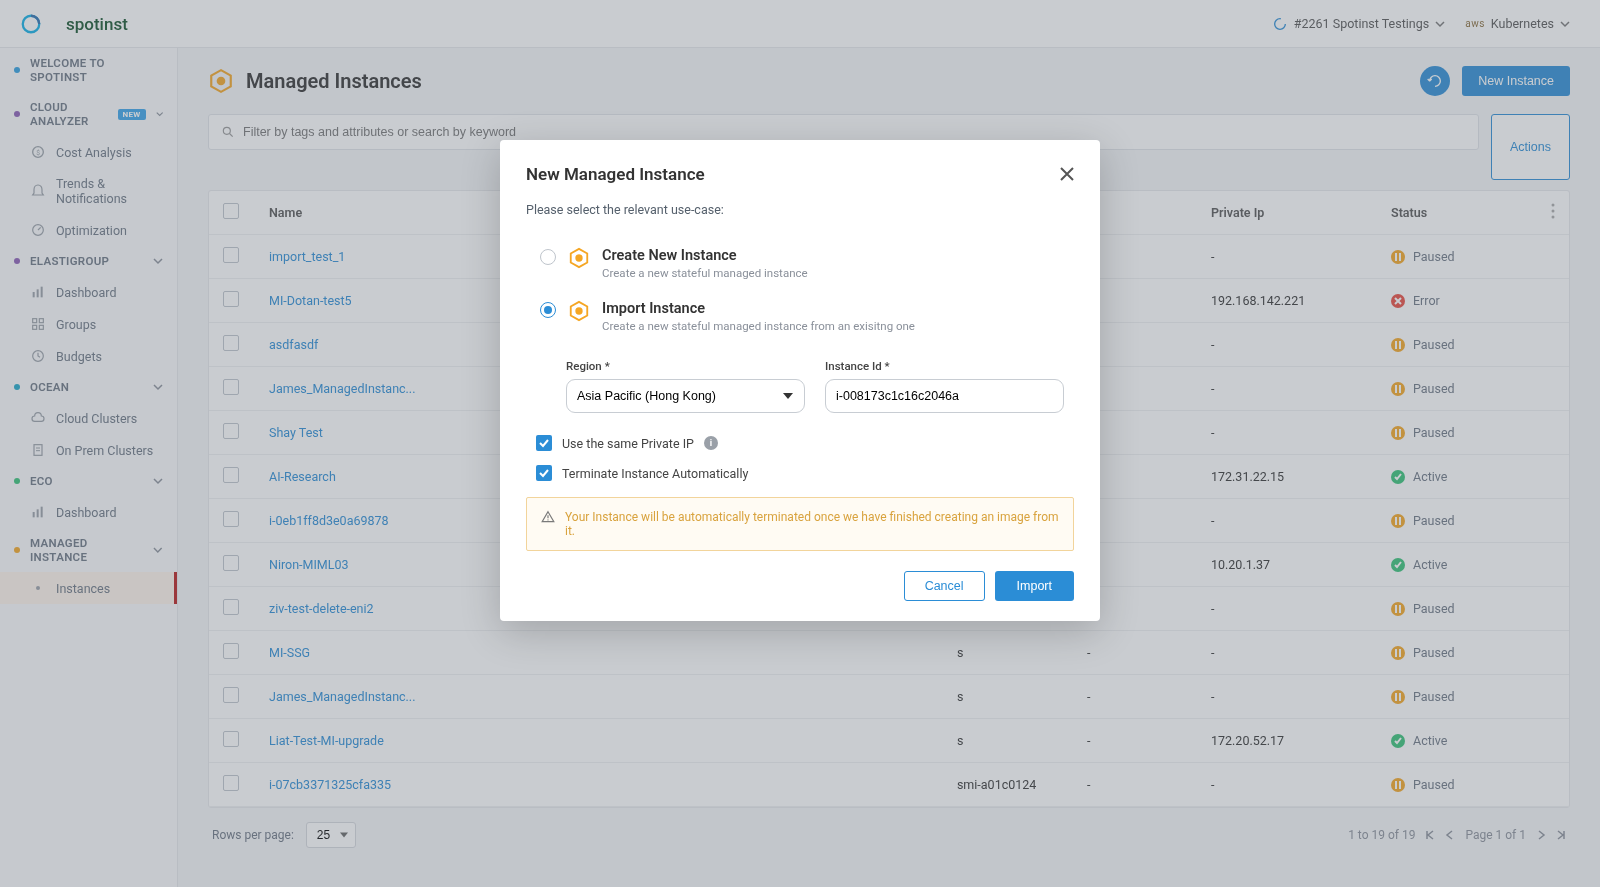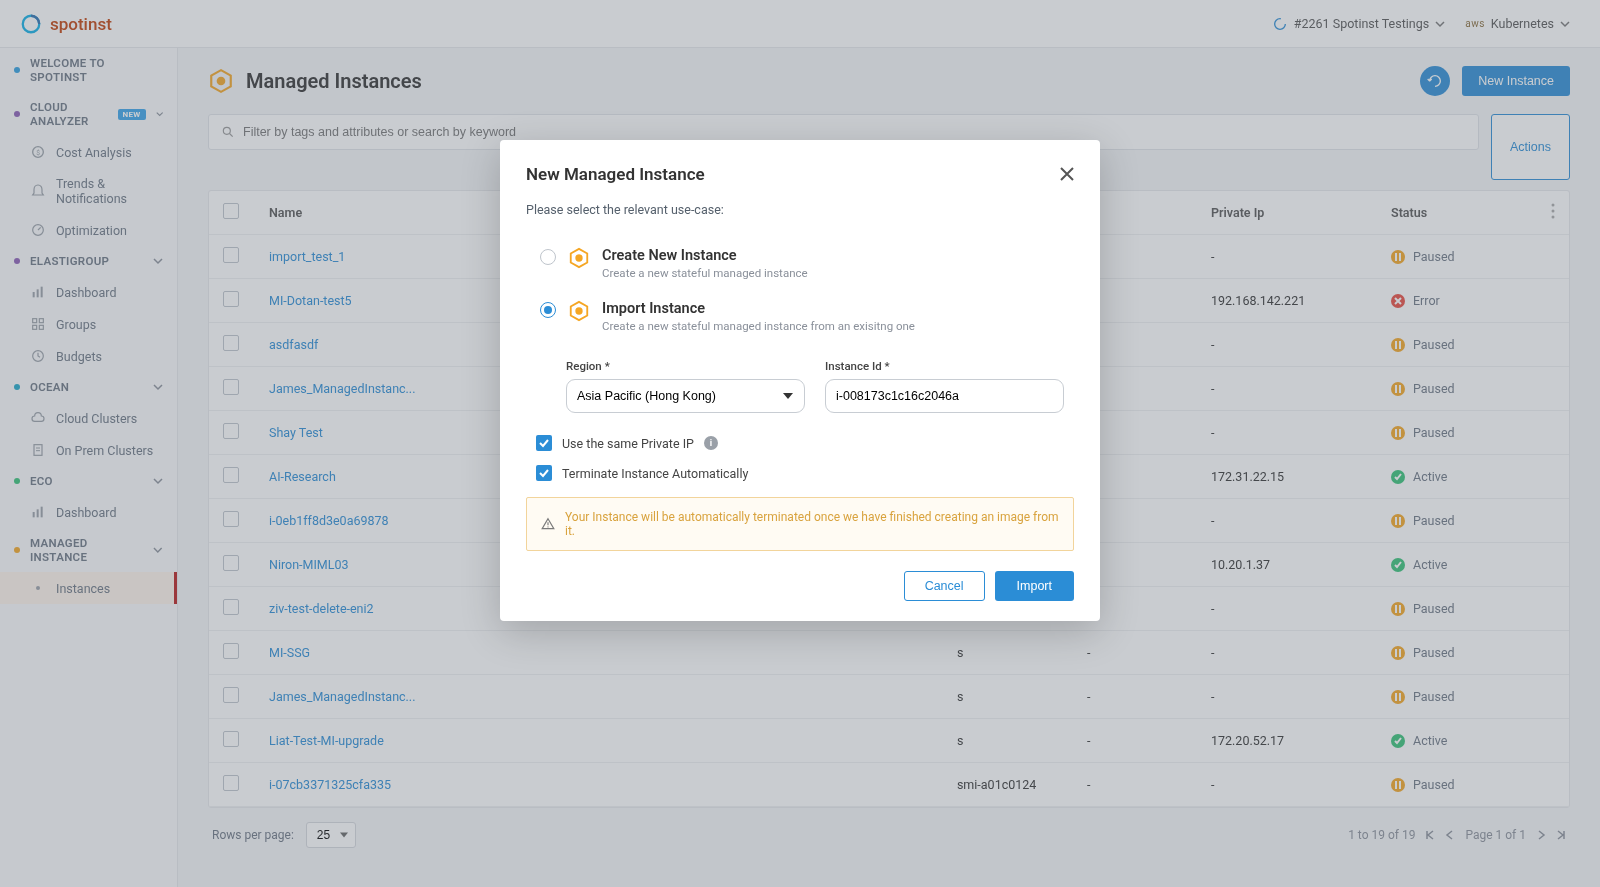--- a/index.html
+++ b/index.html
@@ -19,22 +19,22 @@
   height: 48px;
   background: #fff;
   border-bottom: 1px solid #e6e8eb;
   display: flex;
   align-items: center;
   padding: 0 20px;
 }
 .logo {
   display: flex;
   align-items: center;
-  gap: 8px;
-  color: #c2410c;
+  gap: 24px;
+  color: #14532d;
   font-weight: 500;
   font-size: 17px;
 }
 .logo .swirl {
   width: 22px; height: 22px;
 }
 .topbar-spacer { flex: 1; }
 .account-drop, .cloud-drop {
   display: flex;
   align-items: center;
@@ -350,21 +350,20 @@
 .warn-box {
   margin-top: 16px;
   border: 1px solid #f2d49b;
   background: #fffbf3;
   border-radius: 2px;
   padding: 12px 14px;
   display: flex;
   gap: 10px;
   font-size: 12px;
   color: #d9a33e;
-  align-items: center;
 }
 .warn-box svg { width: 14px; height: 14px; flex-shrink: 0; color: #7a7a7a; }
 
 .modal-actions {
   display: flex;
   justify-content: flex-end;
   gap: 10px;
   margin-top: 20px;
 }
 .modal-actions .outline-btn { padding: 7px 20px; }

